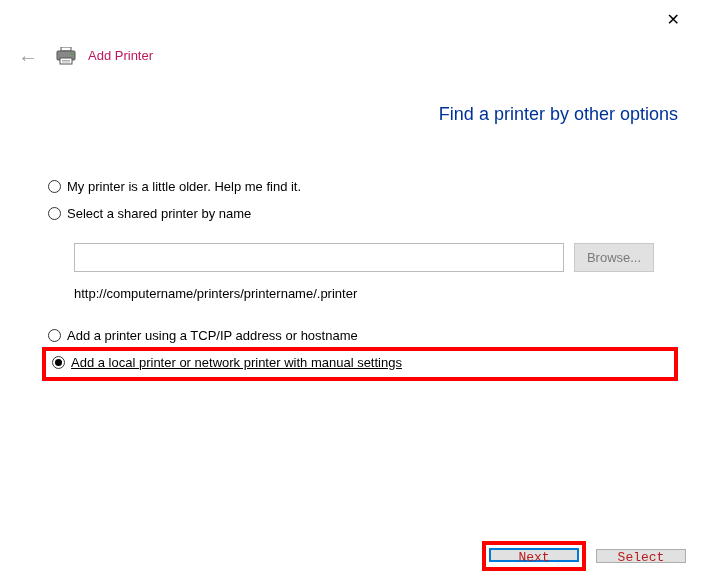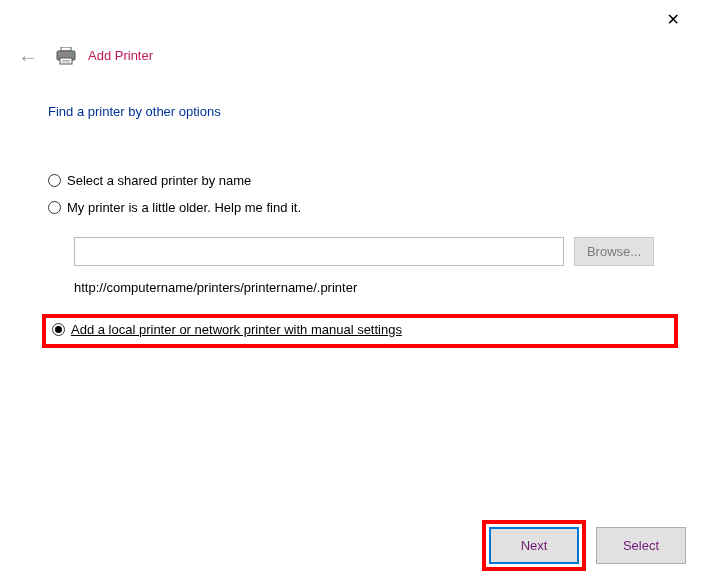--- a/index.html
+++ b/index.html
@@ -41,23 +41,24 @@
       color: #be185d;
     }
     .content {
       position: absolute;
       top: 104px;
       left: 48px;
       right: 24px;
     }
     .page-title {
       color: #003399;
-      font-size: 13px;
+      font-size: 18px;
       font-weight: 400;
       margin-bottom: 48px;
+      text-align: right;
     }
     .radio-group {
       display: flex;
       flex-direction: column;
     }
     .radio-row {
       display: flex;
       align-items: center;
       padding: 6px 0;
       gap: 6px;
@@ -123,26 +124,27 @@
       align-items: center;
       gap: 10px;
     }
     .next-wrap {
       border: 4px solid #ff0000;
       padding: 3px;
       display: inline-block;
     }
     .btn {
       width: 90px;
-      height: 37px;
+      height: 14px;
       font-size: 13px;
       background: #e1e1e1;
       border: 1px solid #adadad;
       cursor: pointer;
-      color: #701a75;
+      color: #b91c1c;
+      font-family: Liberation Mono, monospace;
     }
     .btn.primary {
       border: 2px solid #0078d7;
     }
   </style>
 </head>
 <body>
 
 <div class="close-btn">✕</div>
 
@@ -161,36 +163,40 @@
   <span class="header-title">Add Printer</span>
 </div>
 
 <div class="content">
   <h1 class="page-title">Find a printer by other options</h1>
 
   <div class="radio-group">
 
     <label class="radio-row">
       <span class="radio"></span>
-      <span class="radio-label">Select a shared printer by name</span>
+      <span class="radio-label">My printer is a little older. Help me find it.</span>
     </label>
 
     <label class="radio-row">
       <span class="radio"></span>
-      <span class="radio-label">My printer is a little older. Help me find it.</span>
+      <span class="radio-label">Select a shared printer by name</span>
     </label>
 
     <div class="input-row">
       <input class="text-input" type="text" value="" style="">
       <button class="browse-btn" disabled="">Browse...</button>
     </div>
     <div class="example-text">
       <div>http://computername/printers/printername/.printer</div>
     </div>
 
+    <label class="radio-row">
+      <span class="radio"></span>
+      <span class="radio-label">Add a printer using a TCP/IP address or hostname</span>
+    </label>
 
 
     <div class="highlight-box">
       <label class="radio-row">
         <span class="radio selected"></span>
         <span class="radio-label">Add a local printer or network printer with manual settings</span>
       </label>
     </div>
 
   </div>

